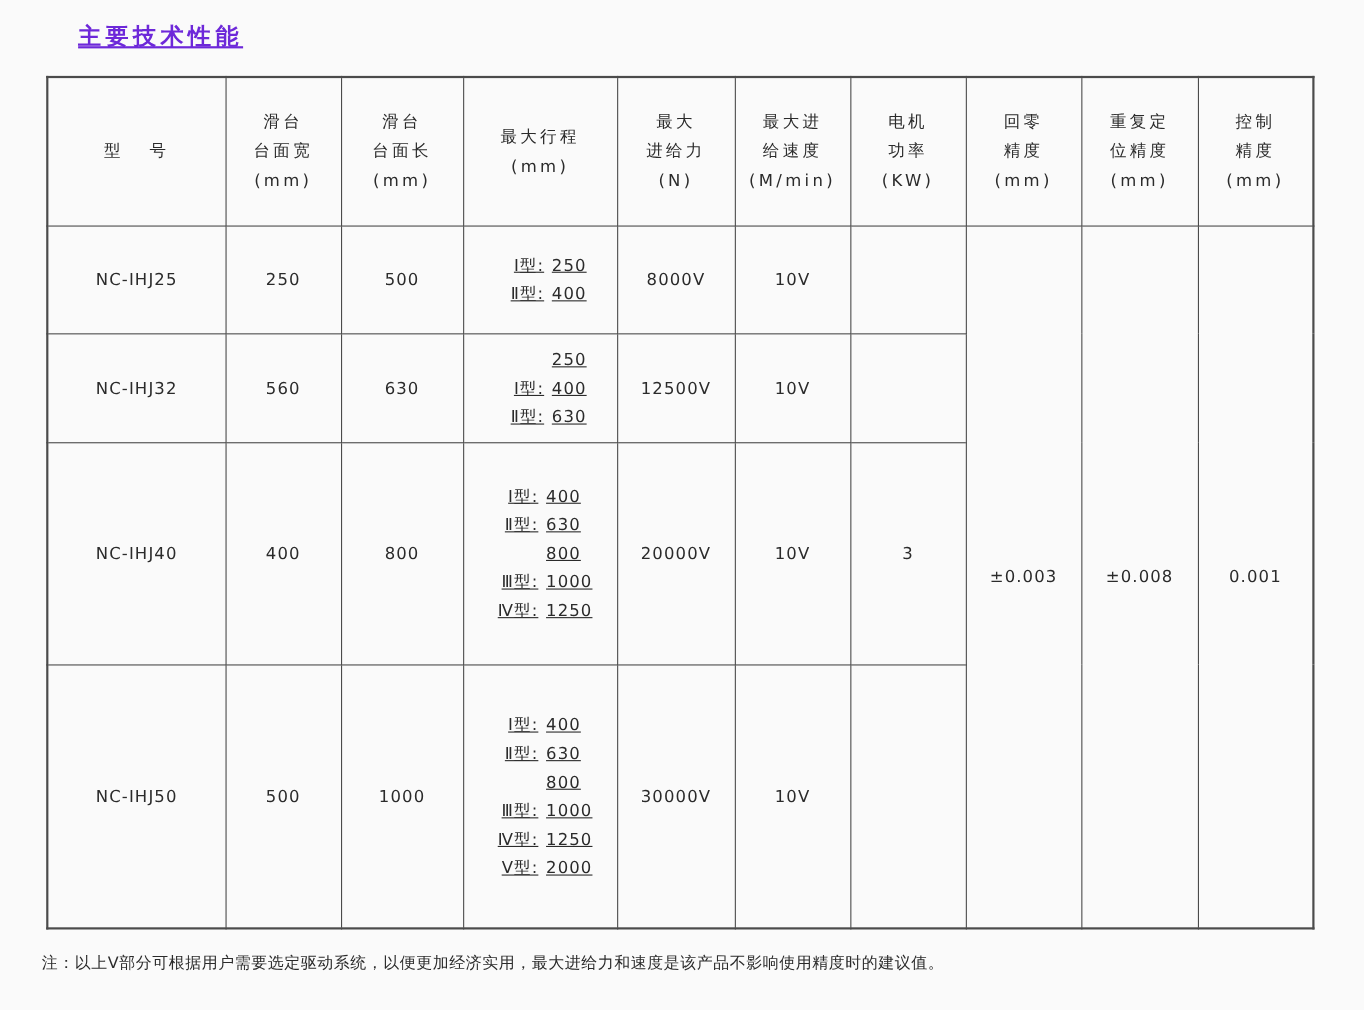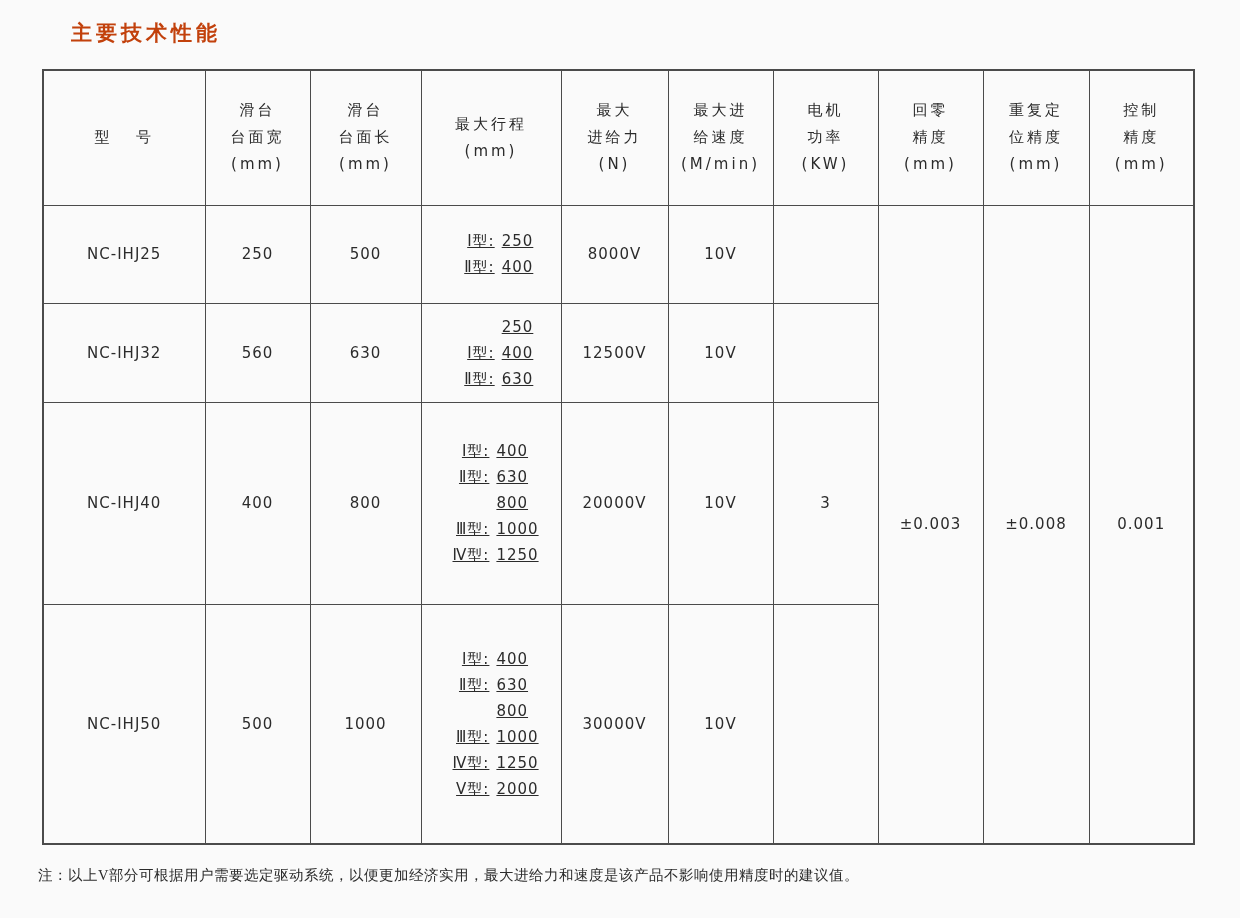--- a/index.html
+++ b/index.html
@@ -11,21 +11,22 @@
     font-family: "DejaVu Sans", "Liberation Sans", sans-serif;
     overflow: hidden;
   }
   .page-title {
     position: absolute;
     left: 71px;
     top: 19px;
     font-size: 21px;
     font-weight: bold;
     letter-spacing: 4px;
-    color: #c2410c;
+    color: #6d28d9;
+    text-decoration: underline;
   }
   table.spec-table {
     position: absolute;
     left: 42px;
     top: 69px;
     border-collapse: collapse;
     table-layout: fixed;
     border: 2px solid #4b4b4b;
   }
   .spec-table th, .spec-table td {
@@ -64,21 +65,20 @@
   }
   .s-label { text-align: right; }
   .s-value { text-align: left; padding-left: 7px; }
   .note {
     position: absolute;
     left: 38px;
     top: 866px;
     font-size: 14.5px;
     letter-spacing: 0.5px;
     color: #2b2b2b;
-    font-family: Liberation Serif, serif;
   }
 </style>
 </head>
 <body>
 
 <div class="page">
 
   <h1 class="page-title">主要技术性能</h1>
 
   <table class="spec-table">

